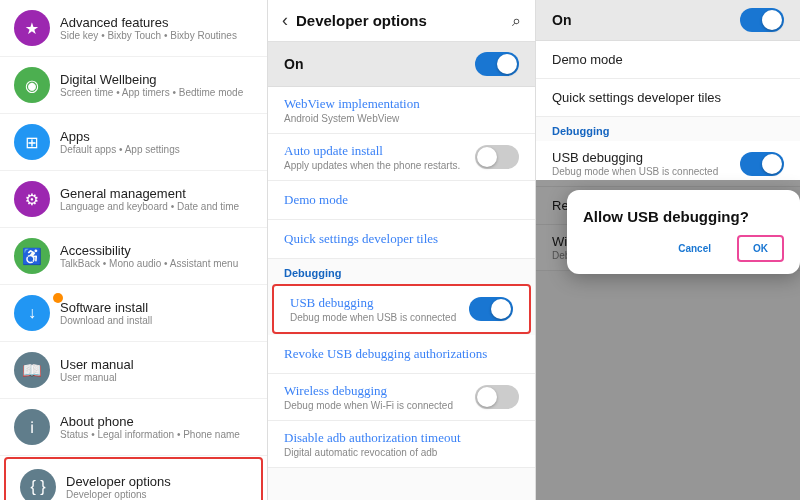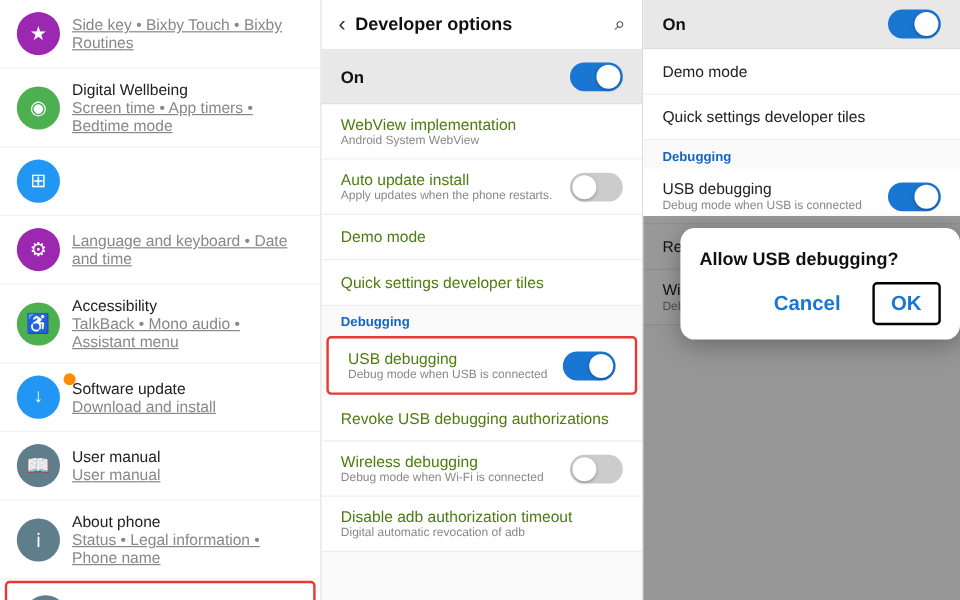--- a/index.html
+++ b/index.html
@@ -46,23 +46,22 @@
       color: #fff;
       margin-right: 10px;
     }
     .left-item .text-block {}
     .left-item .item-title {
       font-size: 13px;
       color: #222;
       font-weight: 500;
     }
     .left-item .item-sub {
-      font-size: 13px;
+      font-size: 10px;
       color: #888;
-      text-decoration: underline;
     }
     .notification-dot {
       width: 10px;
       height: 10px;
       background: #ff8c00;
       border-radius: 50%;
       position: absolute;
       right: -3px;
       top: -2px;
     }
@@ -117,22 +116,23 @@
       color: #111;
     }
 
     .mid-item {
       padding: 9px 16px;
       border-bottom: 1px solid #ececec;
       background: #fff;
     }
     .mid-item .row-title {
       font-size: 13px;
-      color: #4d7c0f;
+      color: #3b82f6;
       font-weight: 500;
+      font-family: Liberation Serif, serif;
     }
     .mid-item .row-sub {
       font-size: 10px;
       color: #888;
       margin-top: 1px;
     }
     .mid-item.with-toggle {
       display: flex;
       align-items: center;
       justify-content: space-between;
@@ -266,88 +266,94 @@
       color: #444;
       line-height: 1.5;
       margin-bottom: 14px;
     }
     .dialog-buttons {
       display: flex;
       justify-content: flex-end;
       gap: 12px;
     }
     .dialog-btn {
-      font-size: 17px;
+      font-size: 10px;
       font-weight: 600;
       padding: 6px 14px;
       border-radius: 4px;
       border: none;
       cursor: pointer;
     }
     .dialog-btn.cancel {
       background: #fff;
       color: #1976D2;
     }
     .dialog-btn.ok {
       background: #fff;
       color: #1976D2;
-      border: 2px solid #000000;
+      border: 2px solid #ec4899;
     }
   </style>
 </head>
 <body>
 
 <div class="left-panel">
 
 <div class="left-item">
       <div class="icon-wrap">
         <div class="icon-circle" style="background: rgb(156, 39, 176);">★</div>
       </div>
       <div class="text-block">
+        <div class="item-title">Advanced features</div>
         <div class="item-sub">Side key • Bixby Touch • Bixby Routines</div>
       </div>
     </div>
     <div class="left-item">
       <div class="icon-wrap">
         <div class="icon-circle" style="background: rgb(76, 175, 80);">◉</div>
       </div>
       <div class="text-block">
         <div class="item-title">Digital Wellbeing</div>
         <div class="item-sub">Screen time • App timers • Bedtime mode</div>
       </div>
     </div>
     <div class="left-item">
       <div class="icon-wrap">
         <div class="icon-circle" style="background: rgb(33, 150, 243);">⊞</div>
       </div>
+      <div class="text-block">
+        <div class="item-title">Apps</div>
+        <div class="item-sub">Default apps • App settings</div>
+      </div>
     </div>
     <div class="left-item">
       <div class="icon-wrap">
         <div class="icon-circle" style="background: rgb(156, 39, 176);">⚙</div>
       </div>
       <div class="text-block">
+        <div class="item-title">General management</div>
         <div class="item-sub">Language and keyboard • Date and time</div>
       </div>
     </div>
     <div class="left-item">
       <div class="icon-wrap">
         <div class="icon-circle" style="background: rgb(76, 175, 80);">♿</div>
       </div>
       <div class="text-block">
         <div class="item-title">Accessibility</div>
         <div class="item-sub">TalkBack • Mono audio • Assistant menu</div>
       </div>
     </div>
     <div class="left-item">
       <div class="icon-wrap">
         <div class="notification-dot"></div>
         <div class="icon-circle" style="background: rgb(33, 150, 243);">↓</div>
       </div>
       <div class="text-block">
-        <div class="item-title">Software update</div>
+        <div class="item-title">Software install</div>
         <div class="item-sub">Download and install</div>
       </div>
     </div>
     <div class="left-item">
       <div class="icon-wrap">
         <div class="icon-circle" style="background: rgb(96, 125, 139);">📖</div>
       </div>
       <div class="text-block">
         <div class="item-title">User manual</div>
         <div class="item-sub">User manual</div>

